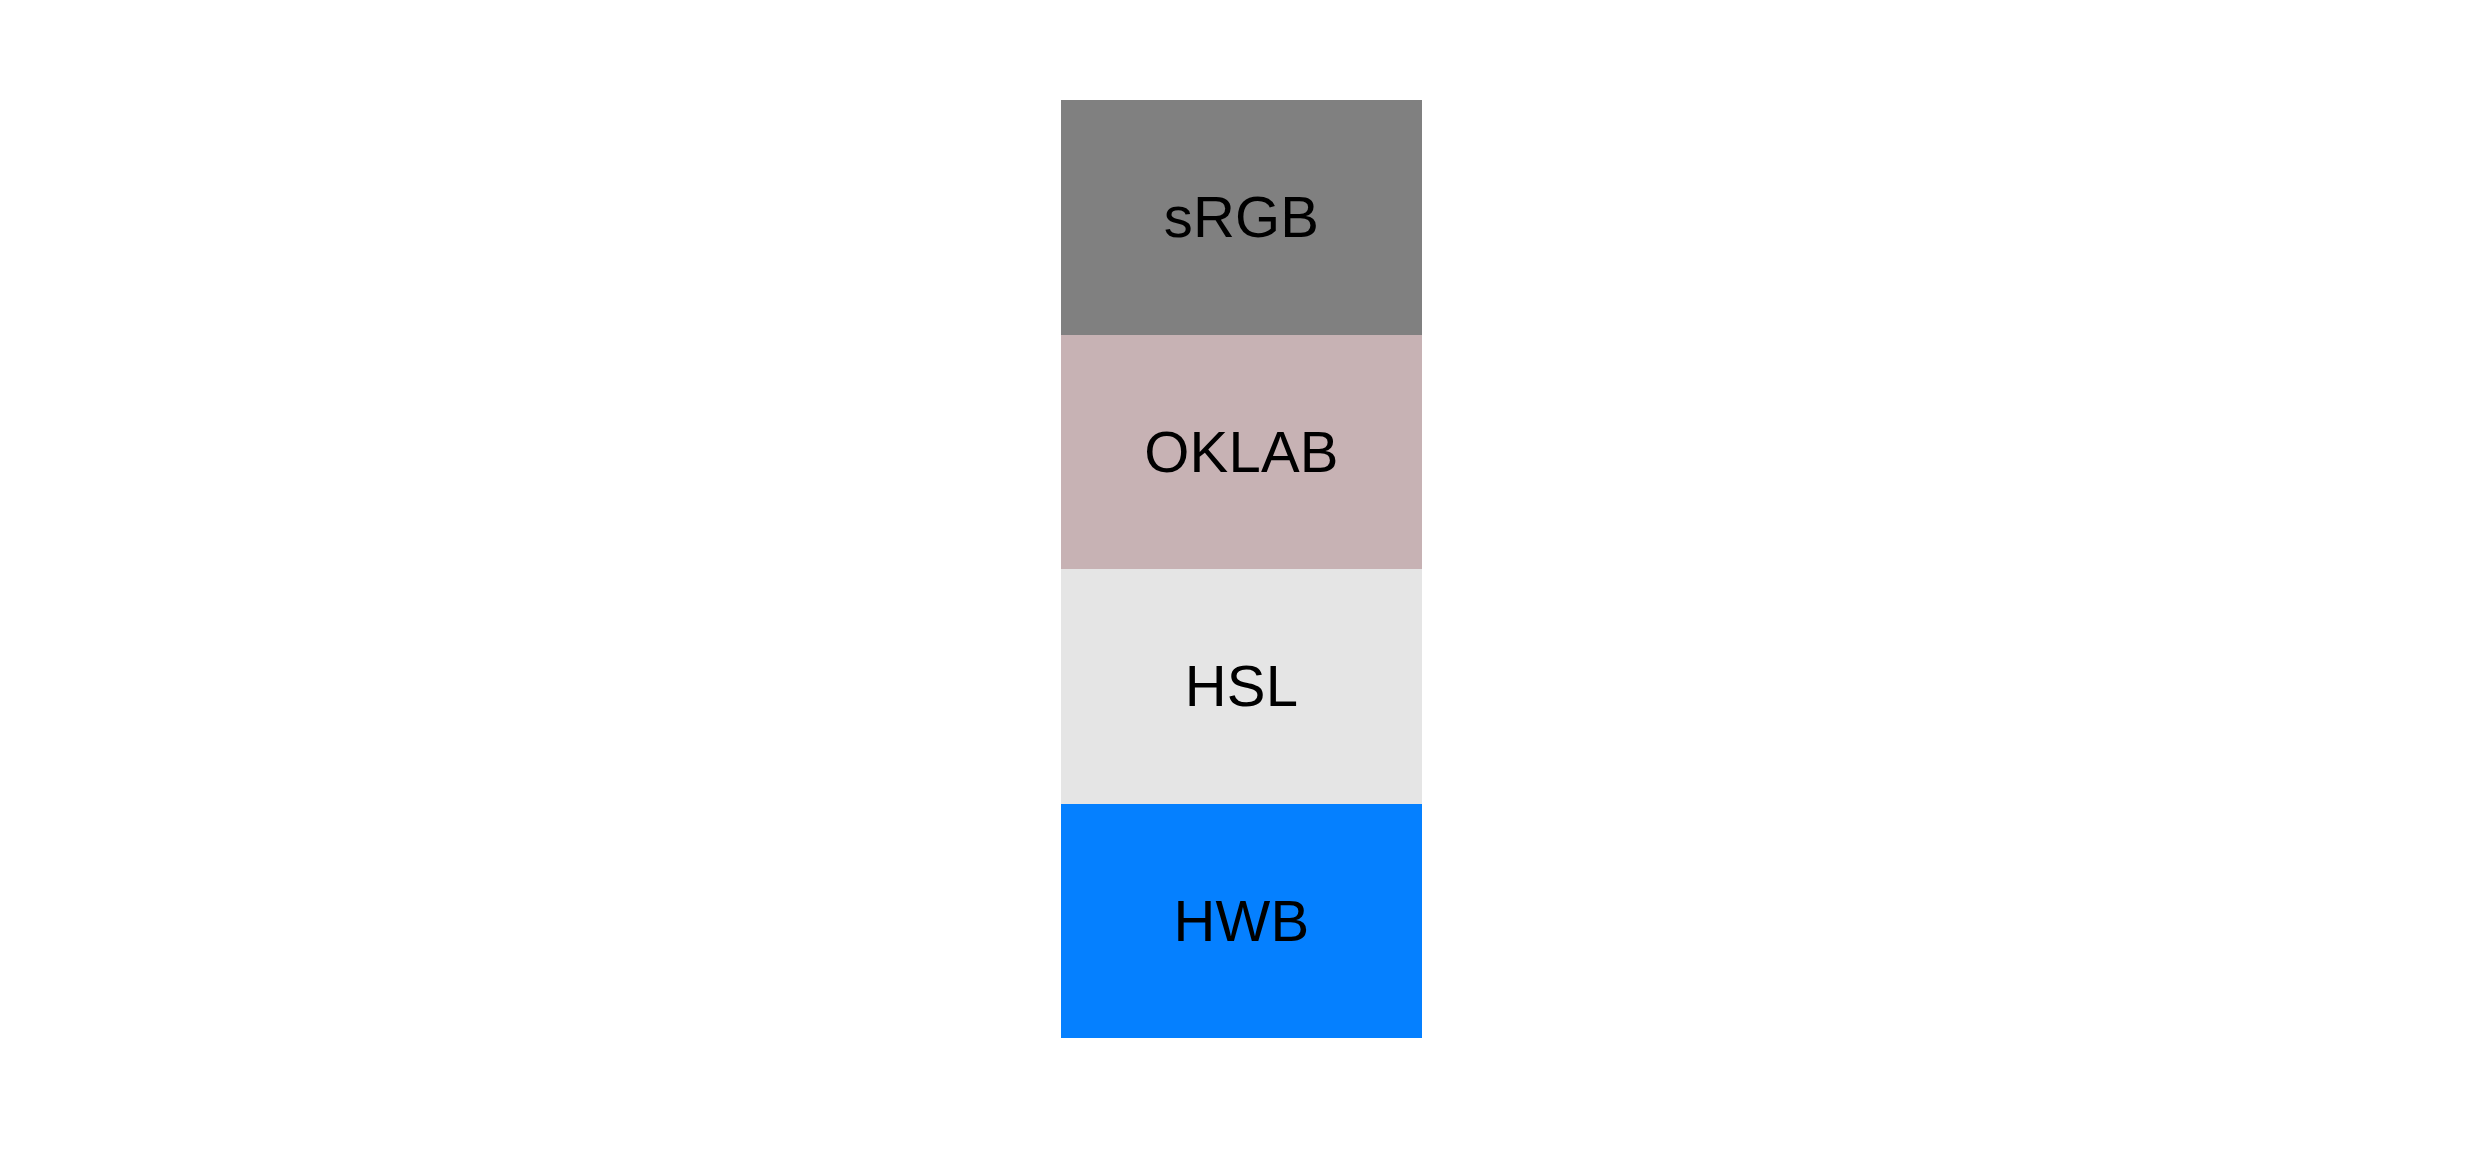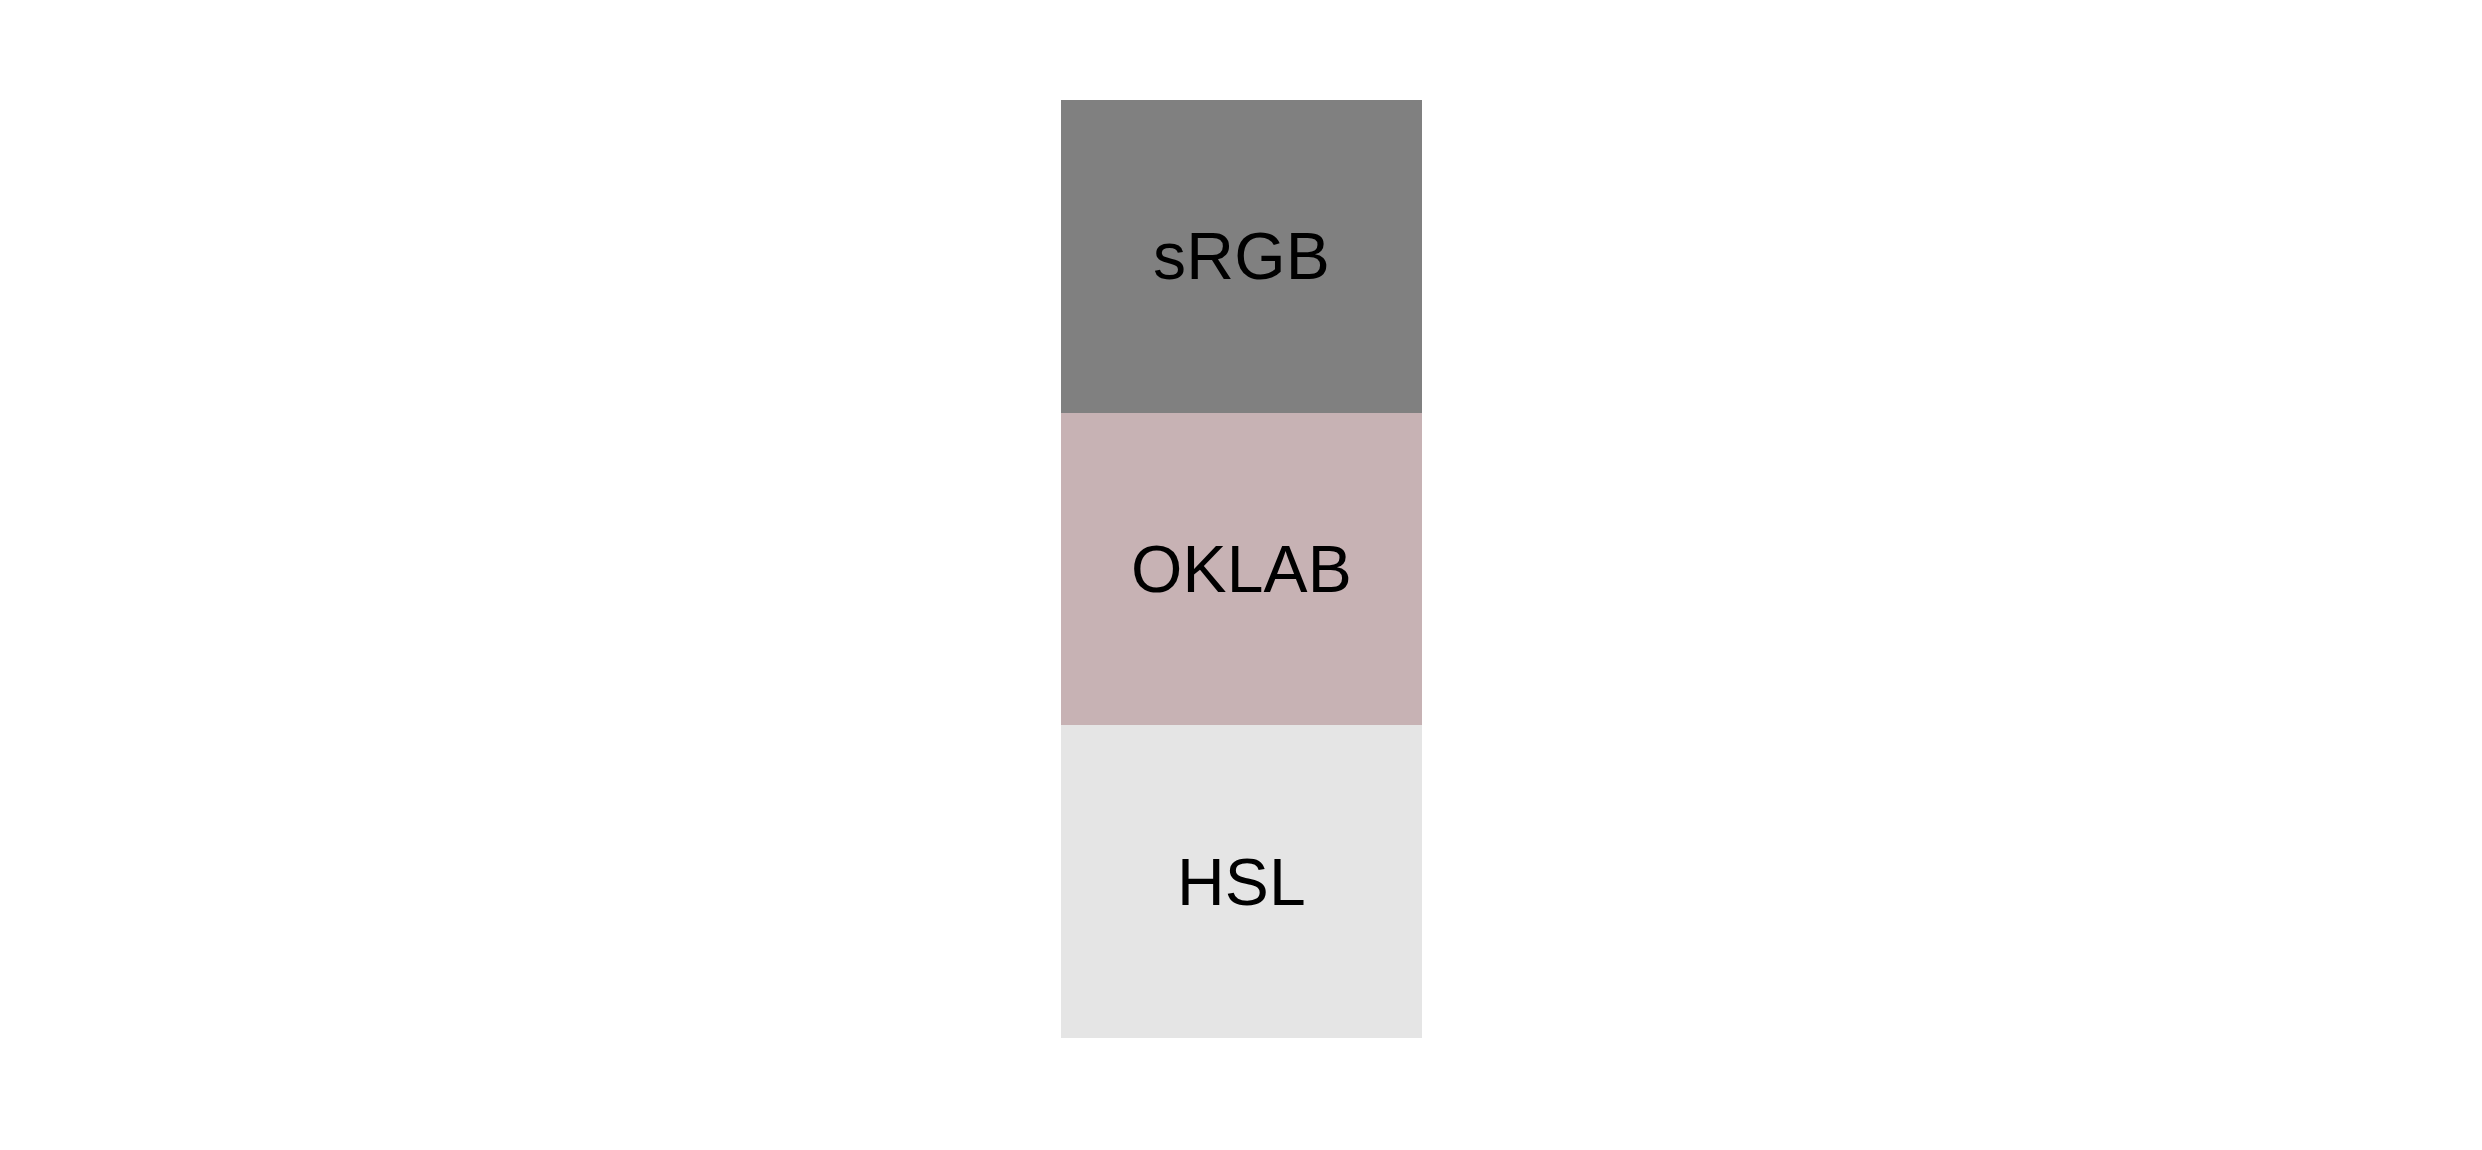--- a/index.html
+++ b/index.html
@@ -30,21 +30,21 @@
   .swatch-row {
     flex: 1 1 0;
     display: flex;
     align-items: center;
     justify-content: center;
     position: relative;
   }
 
   .swatch-label {
     font-family: "Liberation Sans", "DejaVu Sans", sans-serif;
-    font-size: 66px;
+    font-size: 58px;
     font-weight: 400;
     line-height: 1;
     letter-spacing: 0.2px;
     white-space: nowrap;
     -webkit-font-smoothing: antialiased;
   }
 </style>
 </head>
 <body style="background: rgb(255, 255, 255);">
 
@@ -55,14 +55,17 @@
   </div>
 
   <div class="swatch-row" style="background-color: rgb(199, 178, 180);">
     <span class="swatch-label" style="color: #000000;">OKLAB</span>
   </div>
 
   <div class="swatch-row" style="background-color: #e5e5e5;">
     <span class="swatch-label" style="color: rgb(0, 0, 0);">HSL</span>
   </div>
 
+  <div class="swatch-row" style="background-color: rgb(5, 128, 255);">
+    <span class="swatch-label" style="color: rgb(0, 0, 0);">HWB</span>
+  </div>
 
 </div>
 
 </body></html>

